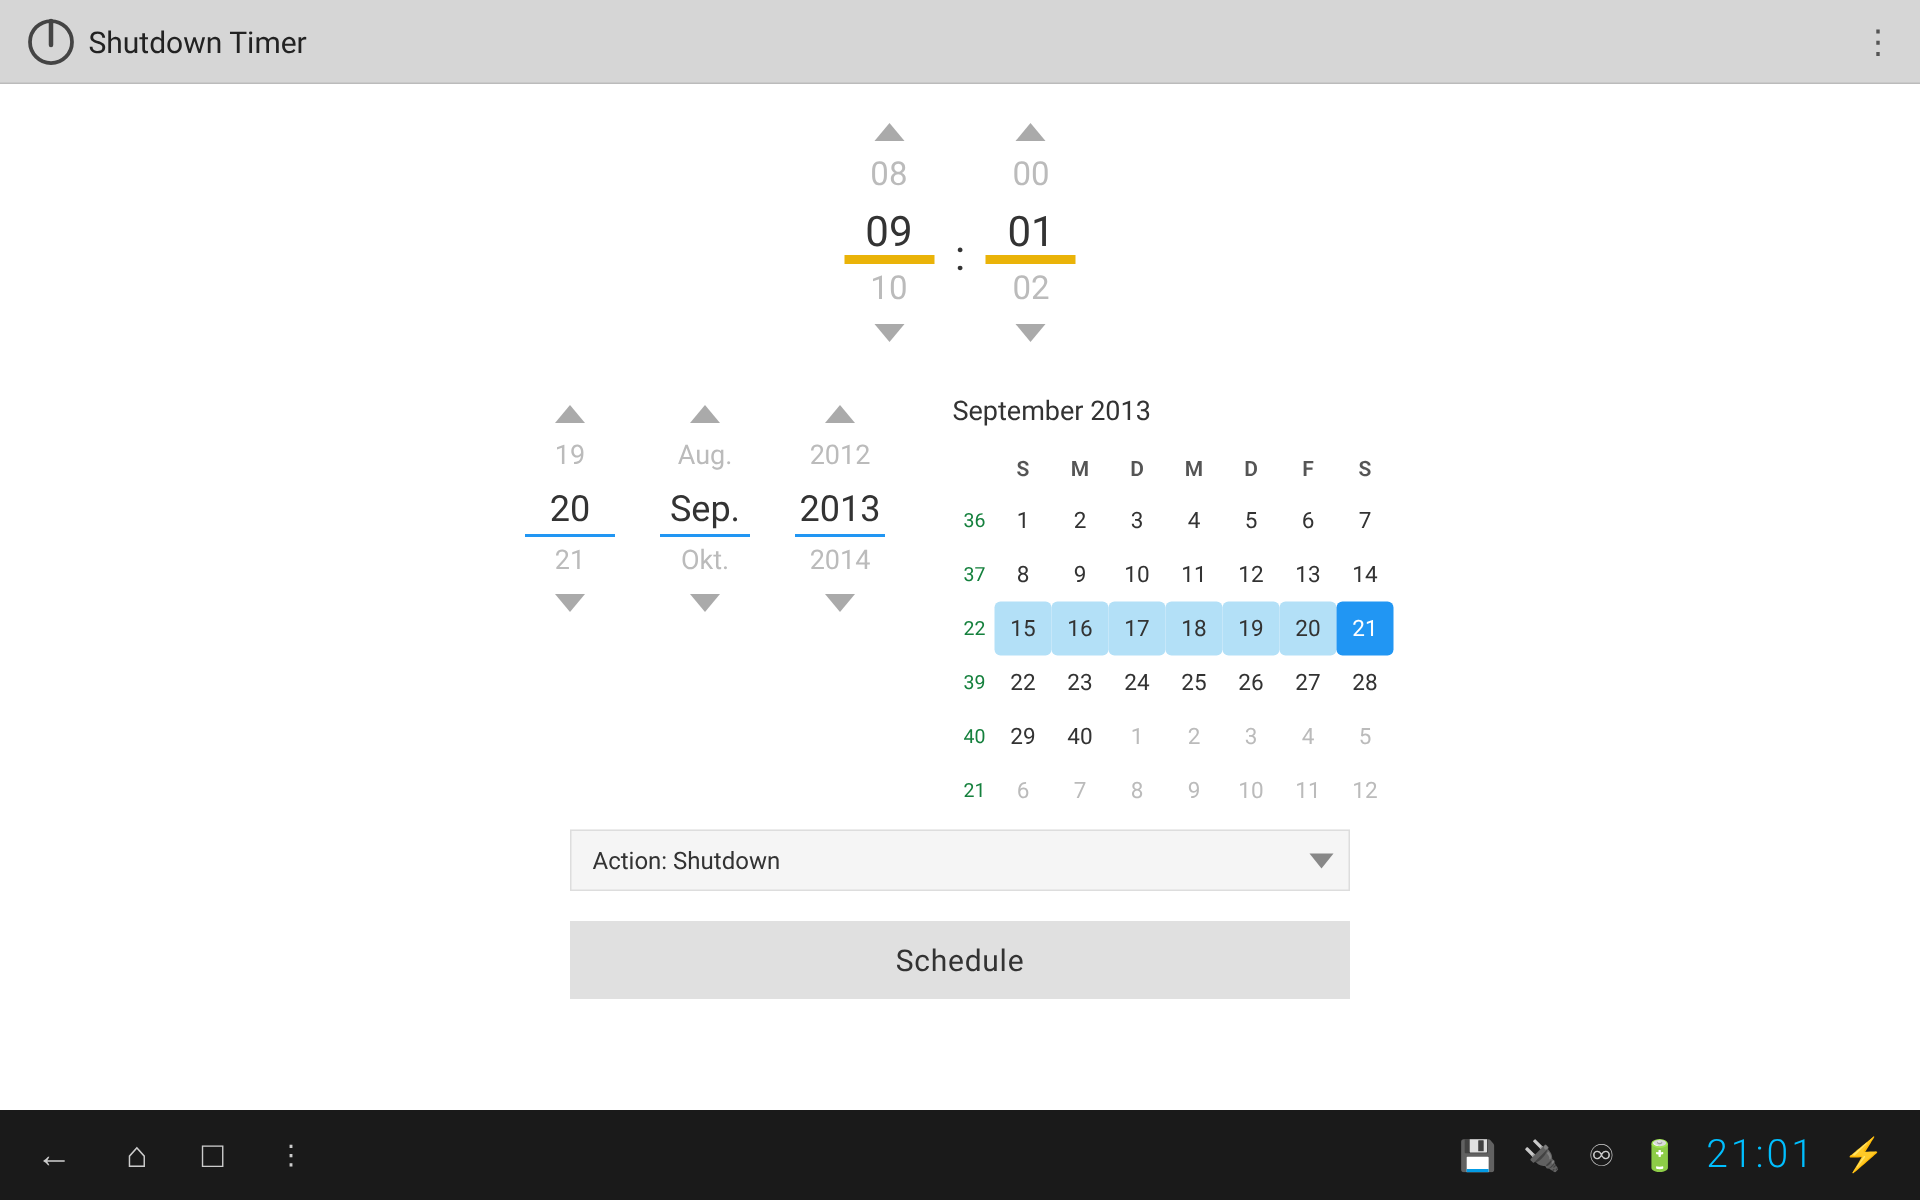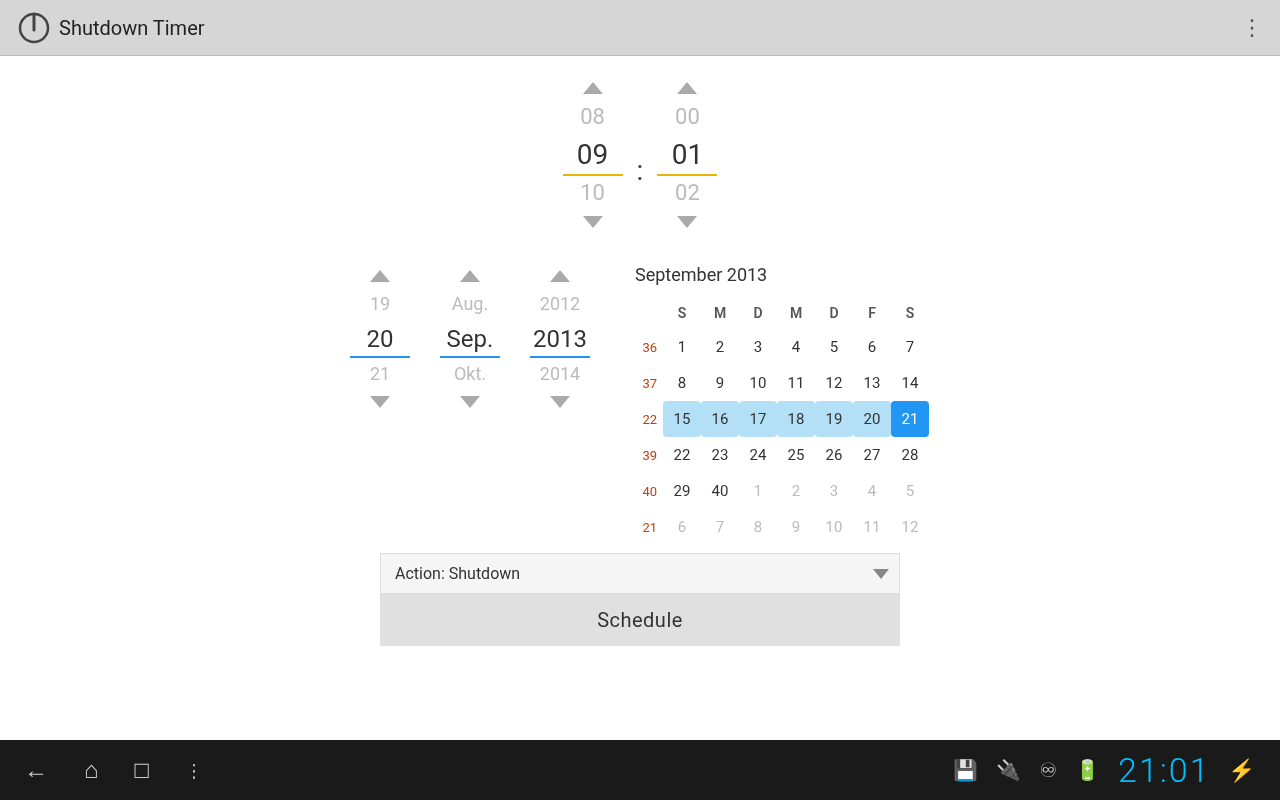--- a/index.html
+++ b/index.html
@@ -94,21 +94,21 @@
       color: #bbb;
       height: 34px;
       line-height: 34px;
     }
     .time-value-current {
       font-size: 28px;
       color: #333;
       font-weight: 400;
       height: 42px;
       line-height: 42px;
-      border-bottom: 2px solid #eab308;
+      border-bottom: 6px solid #eab308;
       width: 60px;
       text-align: center;
     }
 
     
     #date-cal-row {
       display: flex;
       align-items: flex-start;
       gap: 40px;
       margin-top: 10px;
@@ -179,21 +179,21 @@
       width: 38px;
       height: 32px;
       text-align: center;
       font-size: 14px;
       font-weight: 600;
       color: #555;
     }
     #calendar-grid .week-num {
       width: 28px;
       font-size: 13px;
-      color: #c2410c;
+      color: #15803d;
       text-align: right;
       padding-right: 6px;
     }
     #calendar-grid td.cal-day {
       width: 38px;
       height: 36px;
       text-align: center;
       font-size: 15px;
       color: #333;
       cursor: pointer;
@@ -242,21 +242,21 @@
 
     
     #schedule-btn {
       width: 520px;
       height: 52px;
       background: #e0e0e0;
       border: none;
       font-size: 20px;
       color: #333;
       cursor: pointer;
-      margin-top: 0;
+      margin-top: 20px;
       letter-spacing: 0.5px;
       font-family: inherit;
     }
 
     
     #bottom-bar {
       height: 60px;
       background: #1a1a1a;
       display: flex;
       align-items: center;
@@ -277,21 +277,21 @@
       display: flex;
       align-items: center;
       gap: 18px;
     }
     .status-icon {
       color: #ccc;
       font-size: 20px;
     }
     #clock-display {
       color: #00bfff;
-      font-size: 34px;
+      font-size: 26px;
       font-weight: 300;
       letter-spacing: 2px;
     }
     #battery-icon {
       color: #00e676;
       font-size: 22px;
     }
   </style>
 </head>
 <body>

